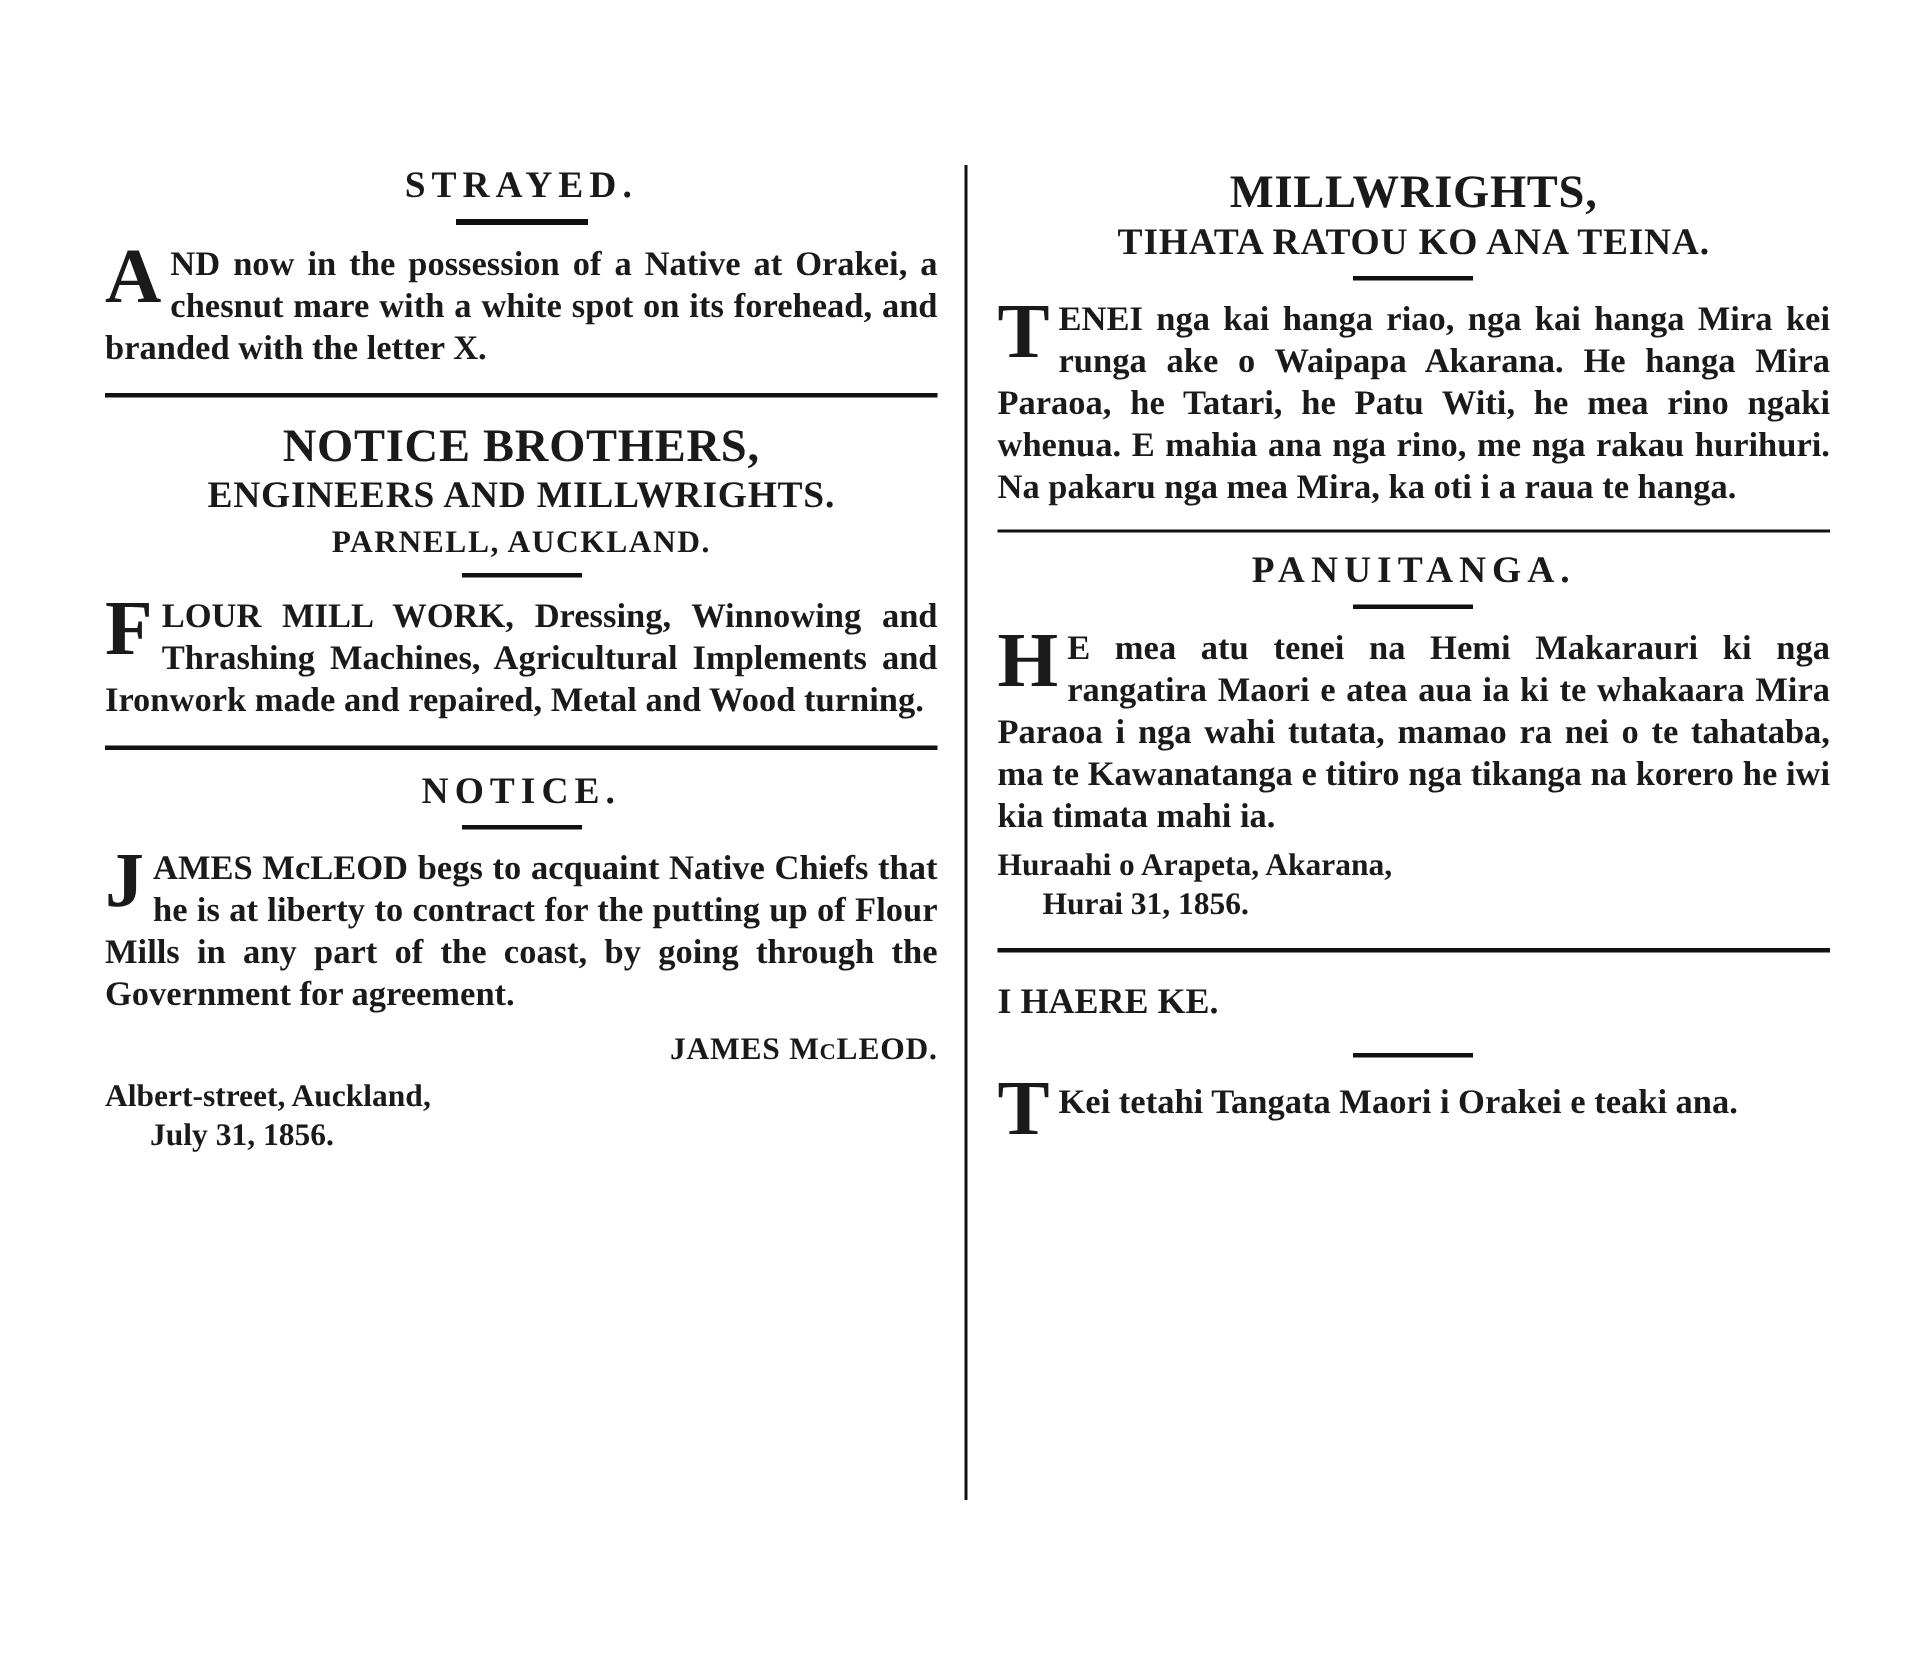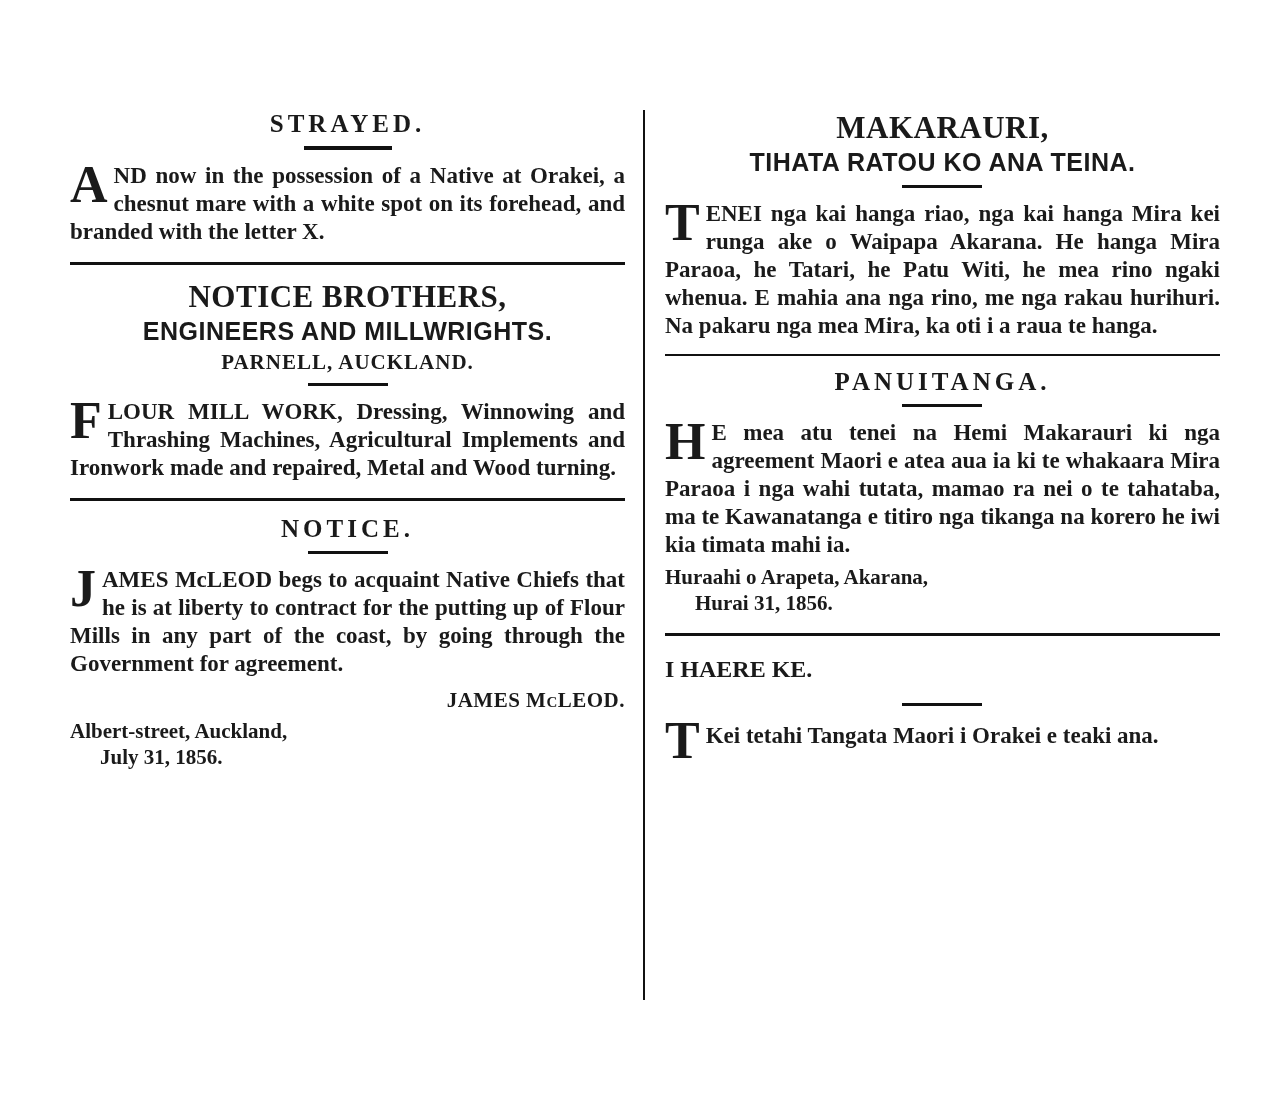--- a/index.html
+++ b/index.html
@@ -59,21 +59,21 @@
   }
   h2.head-plain {
     font-family: "Liberation Serif", serif;
     font-weight: bold;
     font-size: 31px;
     text-align: center;
     margin: 0 0 2px 0;
     letter-spacing: 0.5px;
   }
   h3.head-sub {
-    font-family: Liberation Sans, sans-serif;
+    font-family: Liberation Serif, serif;
     font-weight: bold;
     font-size: 25px;
     text-align: center;
     margin: 0 0 4px 0;
     letter-spacing: 0.5px;
   }
   h3.head-smallcaps {
     font-family: "Liberation Serif", serif;
     font-weight: bold;
     font-size: 21px;
@@ -193,35 +193,35 @@
         </div>
       </div>
 
     </div>
 
     <div class="col-divider"></div>
 
     <div class="col col-right">
 
       <div>
-        <h2 class="head-plain">MAKARAURI,</h2>
+        <h2 class="head-plain">MILLWRIGHTS,</h2>
         <h3 class="head-sub">TIHATA RATOU KO ANA TEINA.</h3>
         <div class="rule-short thin"></div>
         <div class="dropcap-para">
           <span class="dropcap">T</span><span>ENEI nga kai hanga riao, nga kai hanga Mira kei runga ake o Waipapa Akarana. He hanga Mira Paraoa, he Tatari, he Patu Witi, he mea rino ngaki whenua. E mahia ana nga rino, me nga rakau hurihuri. Na pakaru nga mea Mira, ka oti i a raua te hanga.</span>
         </div>
       </div>
 
       <div class="rule-dashedish"></div>
 
       <div>
         <h2 class="head-spaced">PANUITANGA.</h2>
         <div class="rule-short thin"></div>
         <div class="dropcap-para">
-          <span class="dropcap">H</span><span>E mea atu tenei na Hemi Makarauri ki nga agreement Maori e atea aua ia ki te whakaara Mira Paraoa i nga wahi tutata, mamao ra nei o te tahataba, ma te Kawanatanga e titiro nga tikanga na korero he iwi kia timata mahi ia.</span>
+          <span class="dropcap">H</span><span>E mea atu tenei na Hemi Makarauri ki nga rangatira Maori e atea aua ia ki te whakaara Mira Paraoa i nga wahi tutata, mamao ra nei o te tahataba, ma te Kawanatanga e titiro nga tikanga na korero he iwi kia timata mahi ia.</span>
         </div>
         <div class="addr">
           <span>Huraahi o Arapeta, Akarana,</span>
           <span class="indent">Hurai 31, 1856.</span>
         </div>
       </div>
 
       <div class="rule-full"></div>
 
       <div>

